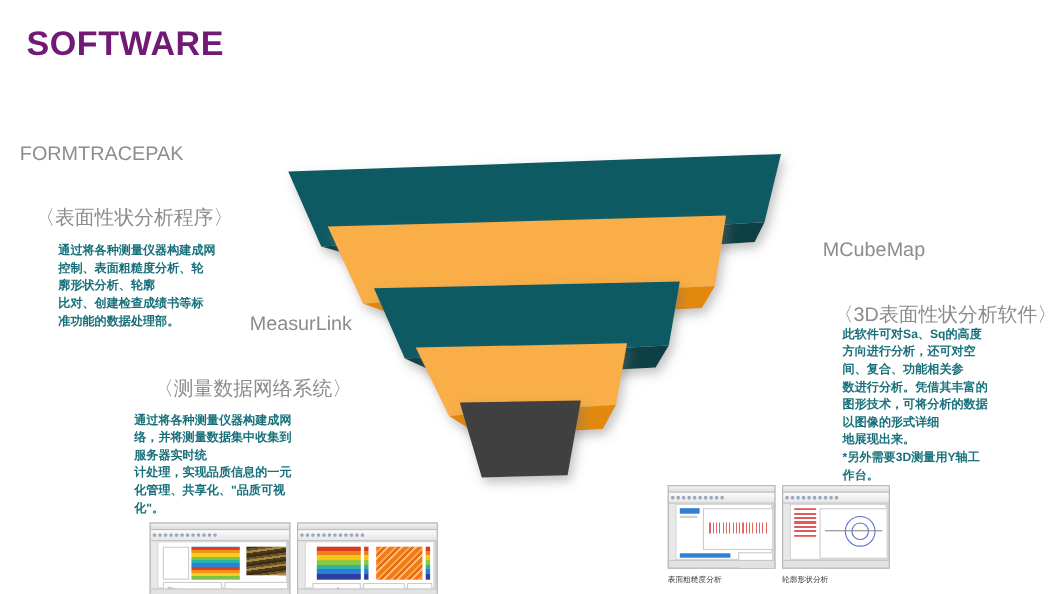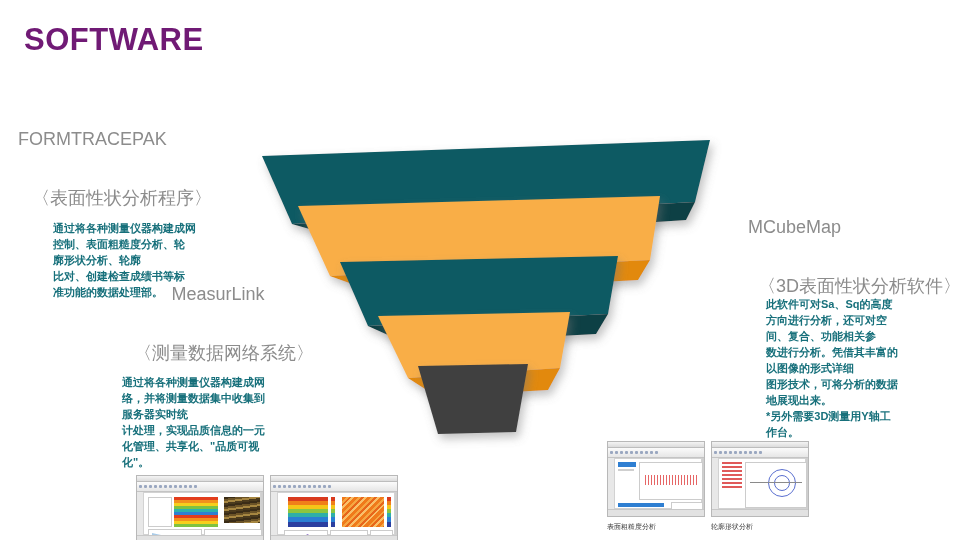--- a/index.html
+++ b/index.html
@@ -60,21 +60,21 @@
 
   .head-left   { text-align: left; }
 
   
   #block-formtracepak { left: 18px; top: 128px; width: 230px; }
   #block-formtracepak .blk-head .sub { padding-left: 14px; }
   #block-formtracepak .blk-body { margin-top: 12px; padding-left: 35px; width: 190px; }
 
   
   #block-measurlink { left: 100px; top: 283px; width: 220px; }
-  #block-measurlink .blk-head { text-align: center; padding-left: 16px; }
+  #block-measurlink .blk-head { text-align: right; padding-left: 16px; }
   #block-measurlink .blk-head .sub { padding-left: 12px; }
   #block-measurlink .blk-body { margin-top: 11px; padding-left: 22px; width: 160px; }
 
   
   #block-mcubemap { left: 748px; top: 216px; width: 215px; }
   #block-mcubemap .blk-head { text-align: left; }
   #block-mcubemap .blk-head .sub { padding-left: 10px; }
   #block-mcubemap .blk-body { padding-left: 18px; width: 180px; }
 
   
@@ -242,22 +242,22 @@
   <div class="block" id="block-mcubemap">
     <div class="blk-head">
       <span>MCubeMap</span>
       <span class="sub">〈3D表面性状分析软件〉</span>
     </div>
     <div class="blk-body">
       <p>此软件可对Sa、Sq的高度</p>
       <p>方向进行分析，还可对空</p>
       <p>间、复合、功能相关参</p>
       <p>数进行分析。凭借其丰富的</p>
+      <p>图形技术，可将分析的数据</p>
       <p>以图像的形式详细</p>
-      <p>图形技术，可将分析的数据</p>
       <p>地展现出来。</p>
       <p>*另外需要3D测量用Y轴工</p>
       <p>作台。</p>
     </div>
   </div>
 
   <div class="thumbs" id="thumbs-left">
     <div class="thumb-row">
       <div class="thumb">
         <div class="titlebar"></div>

